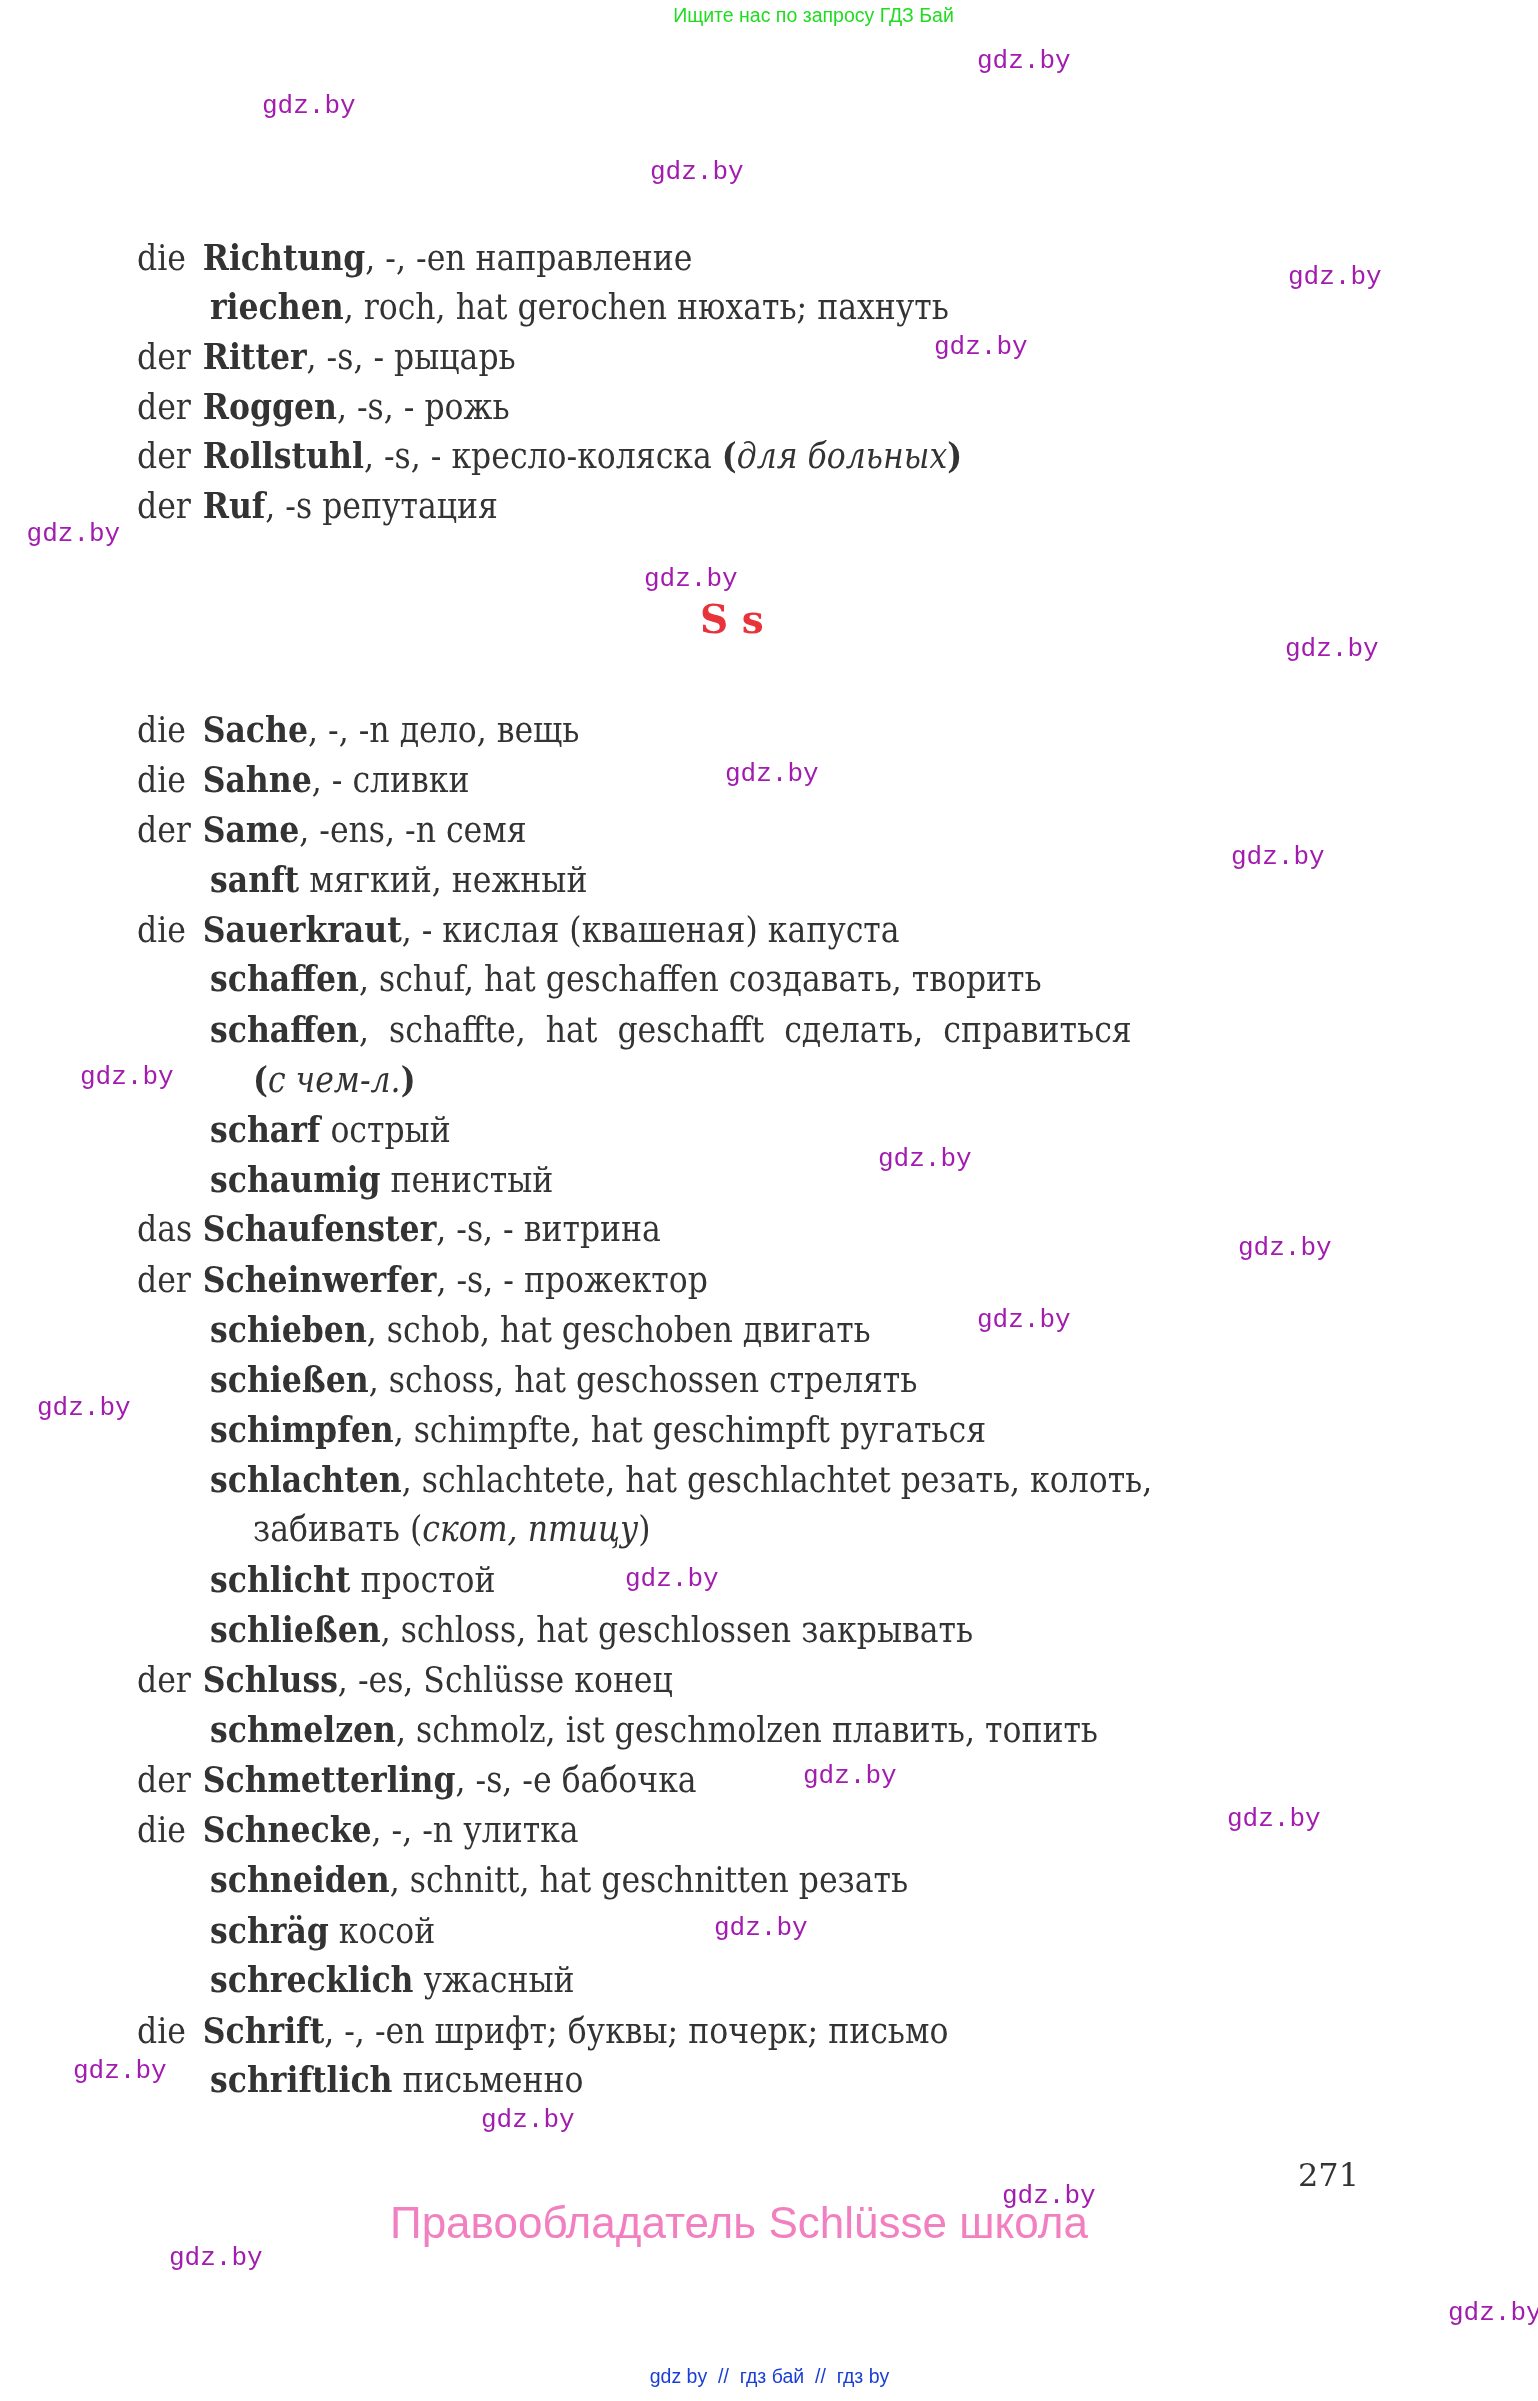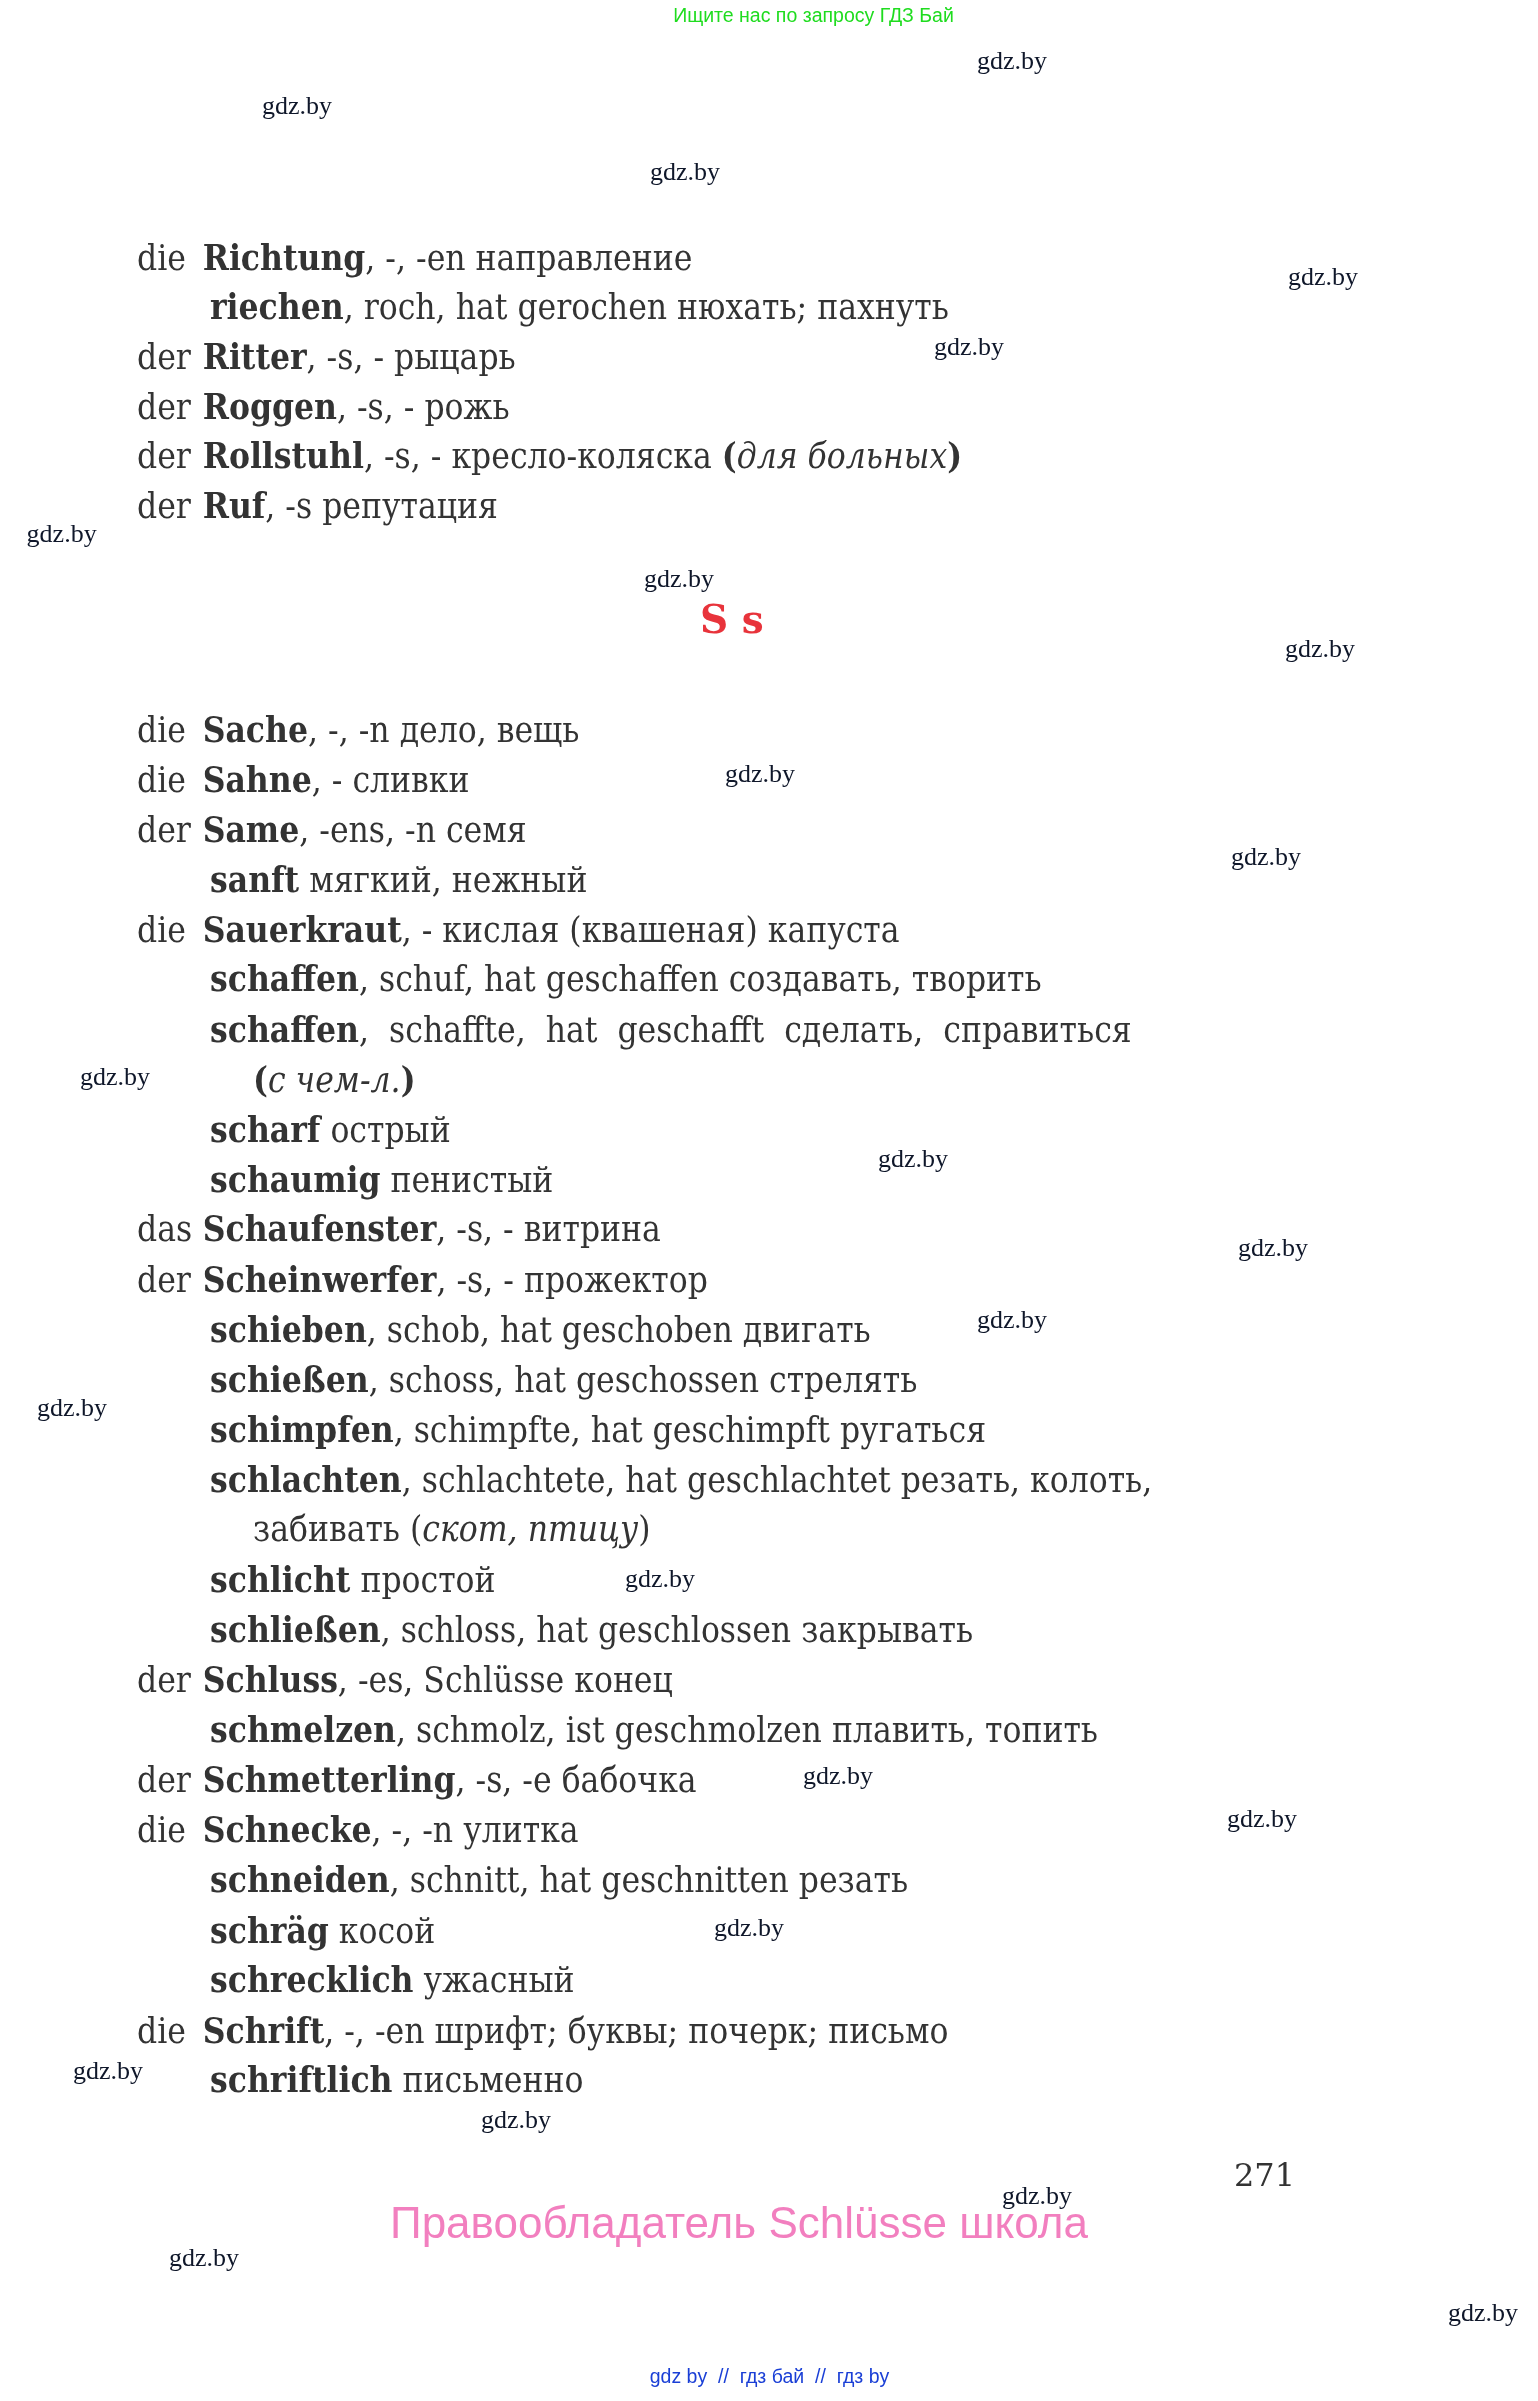--- a/index.html
+++ b/index.html
@@ -1,29 +1,29 @@
 <!DOCTYPE html>
 <html style="font-size:14px"><head>
 <meta charset="utf-8">
 <style>
   html, body { margin:0; padding:0; background:#ffffff; }
   body { width:1539px; height:2401px; position:relative; overflow:hidden; }
   .top-banner { position:absolute; top:3.5px; left:0; width:1539px; text-align:center;
     font-family:Liberation Sans, sans-serif; font-size:19.5px; color:#1fdc1f;margin-left:44px; }
-  .wm { position:absolute; font-family:Liberation Serif, serif; font-size:26px; color:#0f172a; white-space:nowrap; }
+  .wm { position:absolute; font-family:Liberation Mono, monospace; font-size:26px; color:#a21caf; white-space:nowrap; }
   .dict { position:absolute; left:0; top:0; width:1539px; font-family:"DejaVu Serif", serif; color:#333333; }
   .row { position:absolute; left:137px; font-size:35px; line-height:43px; white-space:nowrap; letter-spacing:0px; transform-origin:left center; transform:scaleX(0.9); }
   .row .art { display:inline-block; width:73px; }
   .row.indent { left:210px; }
   .row.cont { left:253px; }
   .hw { font-weight:bold; }
   .it { font-style:italic; }
   .par { font-weight:bold; }
   .letter { position:absolute; left:700px; top:596px; font-family:"DejaVu Serif", serif; font-weight:bold; font-size:39px; color:#e8333b; }
-  .pagenum { position:absolute; left:1234px; top:2156px; font-family:"DejaVu Serif", serif; font-size:32px; color:#333; }
+  .pagenum { position:absolute; left:1298px; top:2156px; font-family:"DejaVu Serif", serif; font-size:32px; color:#333; }
   .rights { position:absolute; left:390px; top:2198px; font-family:"Liberation Sans", sans-serif; font-size:44px; color:#f27fbf; white-space:nowrap; }
   .footer { position:absolute; left:0; top:2365px; width:1539px; text-align:center; font-family:"Liberation Sans", sans-serif; font-size:19.5px; color:#1a3fd6; }
 </style>
 </head>
 <body>
 
 <div class="top-banner">Ищите нас по запросу ГДЗ Бай</div>
 
 <div class="wm" style="left:977px;top:46px">gdz.by</div>
 <div class="wm" style="left:262px;top:91px">gdz.by</div>

